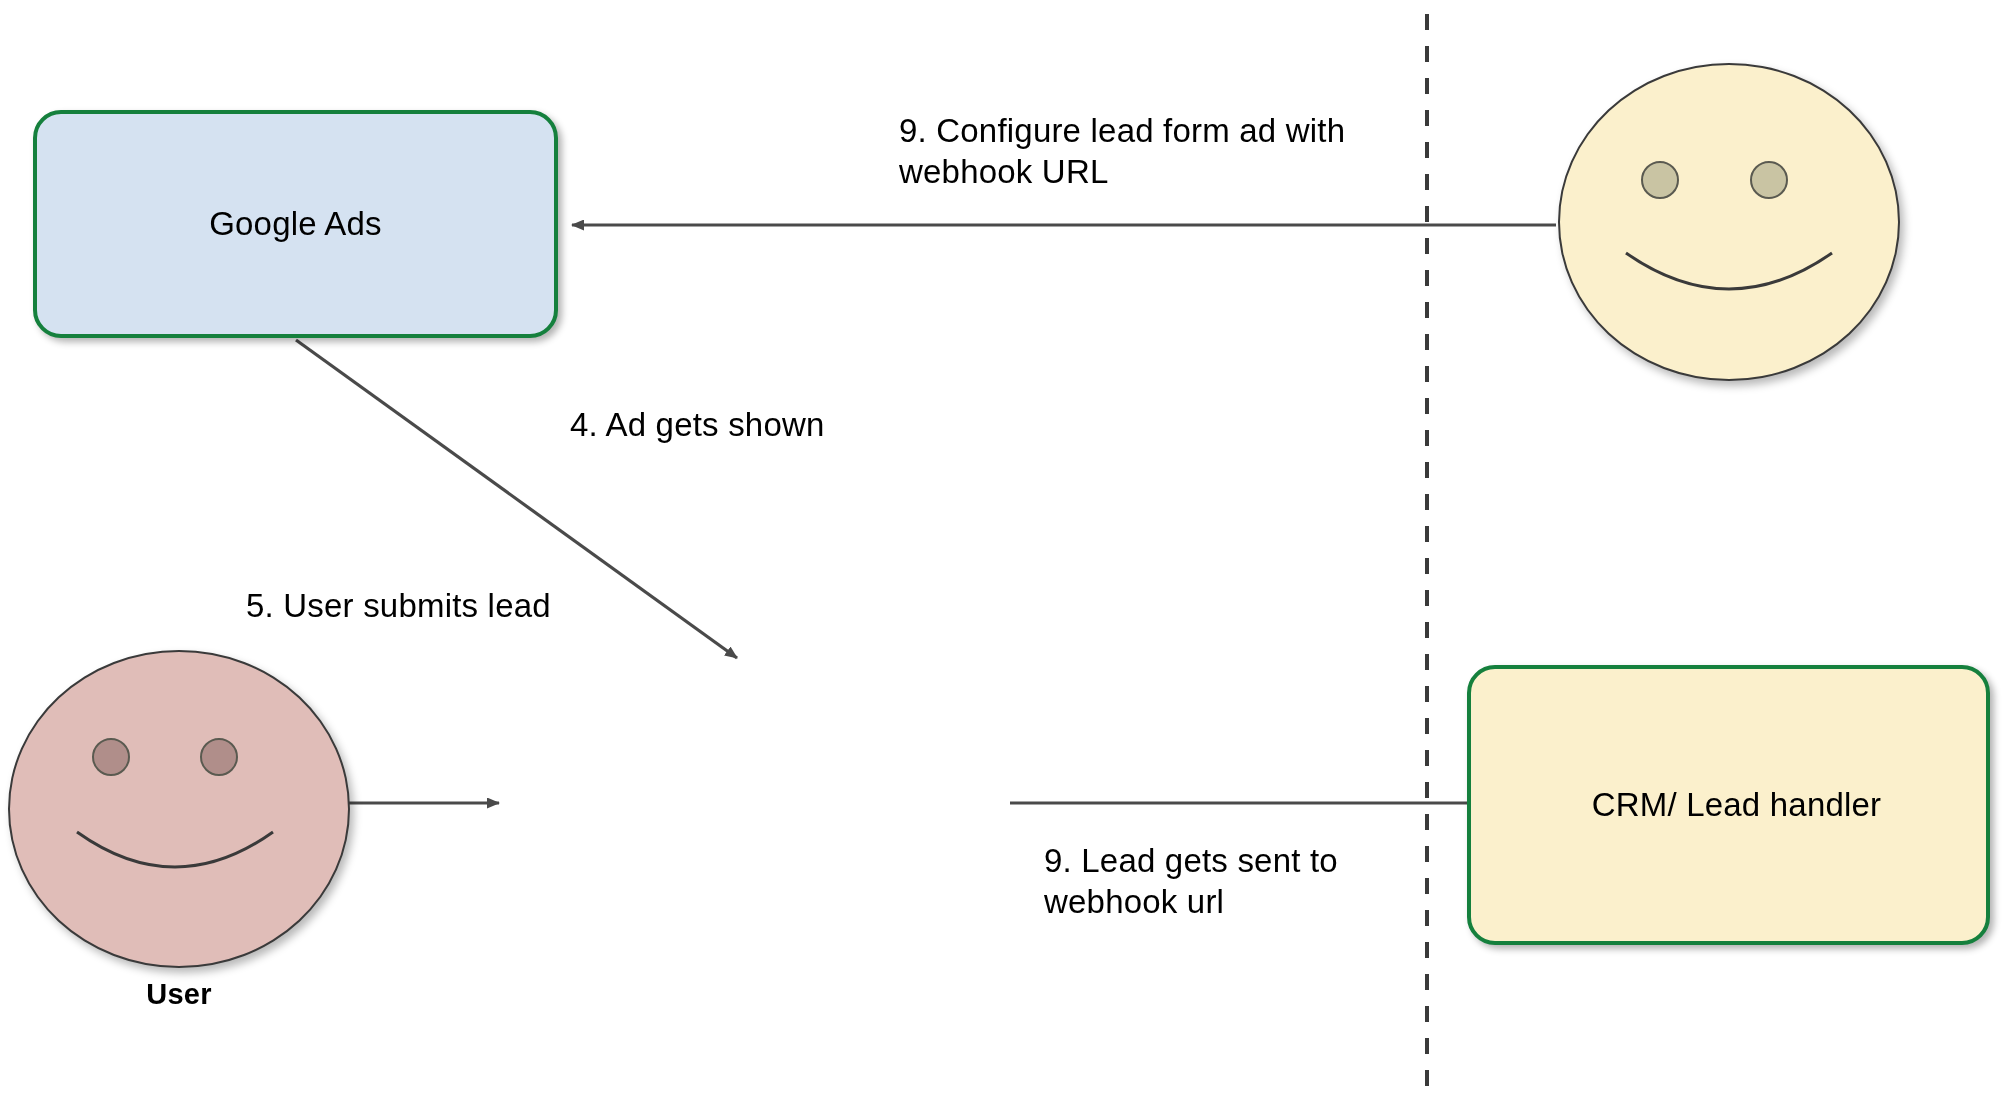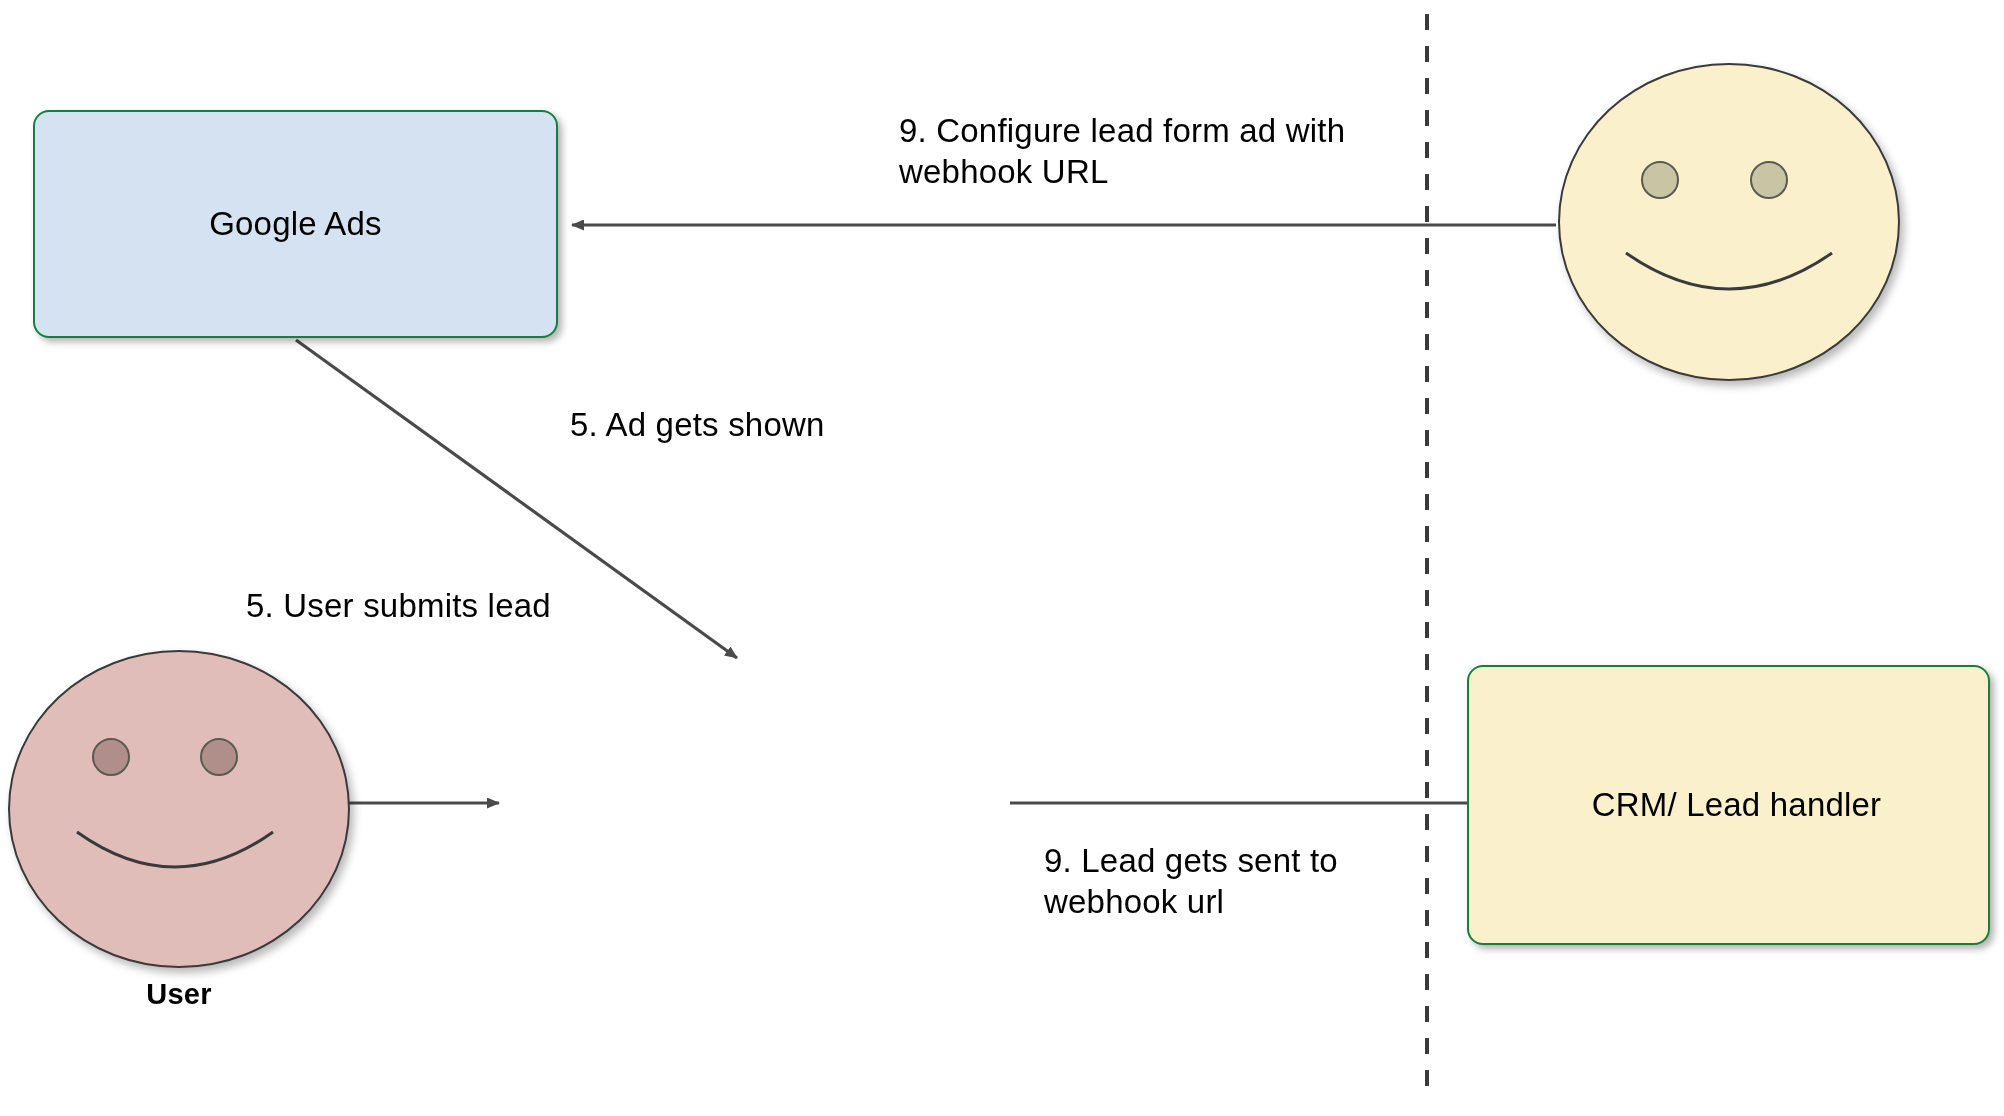--- a/index.html
+++ b/index.html
@@ -23,22 +23,22 @@
     left: 0;
     top: 0;
     width: 2004px;
     height: 1116px;
   }
 
   
   .node-box {
     position: absolute;
     box-sizing: border-box;
-    border: 2px solid #15803d;
-    border-radius: 16px;
+    border: 4px solid #15803d;
+    border-radius: 28px;
     display: flex;
     align-items: center;
     justify-content: center;
     text-align: center;
     color: #000000;
     font-size: 33px;
     line-height: 1.28;
     letter-spacing: 0.2px;
     box-shadow: 4px 4px 7px rgba(0,0,0,0.30);
   }
@@ -166,20 +166,20 @@
     <div class="eye right"></div>
     <svg class="mouth" viewBox="0 0 200 58" xmlns="http://www.w3.org/2000/svg">
       <path d="M2,2 Q100,72 198,2" fill="none" stroke="#3a3a3a" stroke-width="3"></path>
     </svg>
     <div class="actor-name">User</div>
   </div>
 
   <div class="edge-label" id="label-step-1">9.  Configure lead form ad with
      webhook URL</div>
 
-  <div class="edge-label" id="label-step-2">5.  Ad gets shown</div>
+  <div class="edge-label" id="label-step-2">4.  Ad gets shown</div>
 
   <div class="edge-label" id="label-step-3">5.  User submits lead</div>
 
   <div class="edge-label" id="label-step-4">9.  Lead gets sent to
      webhook url</div>
 
 </div>
 
 </body></html>

